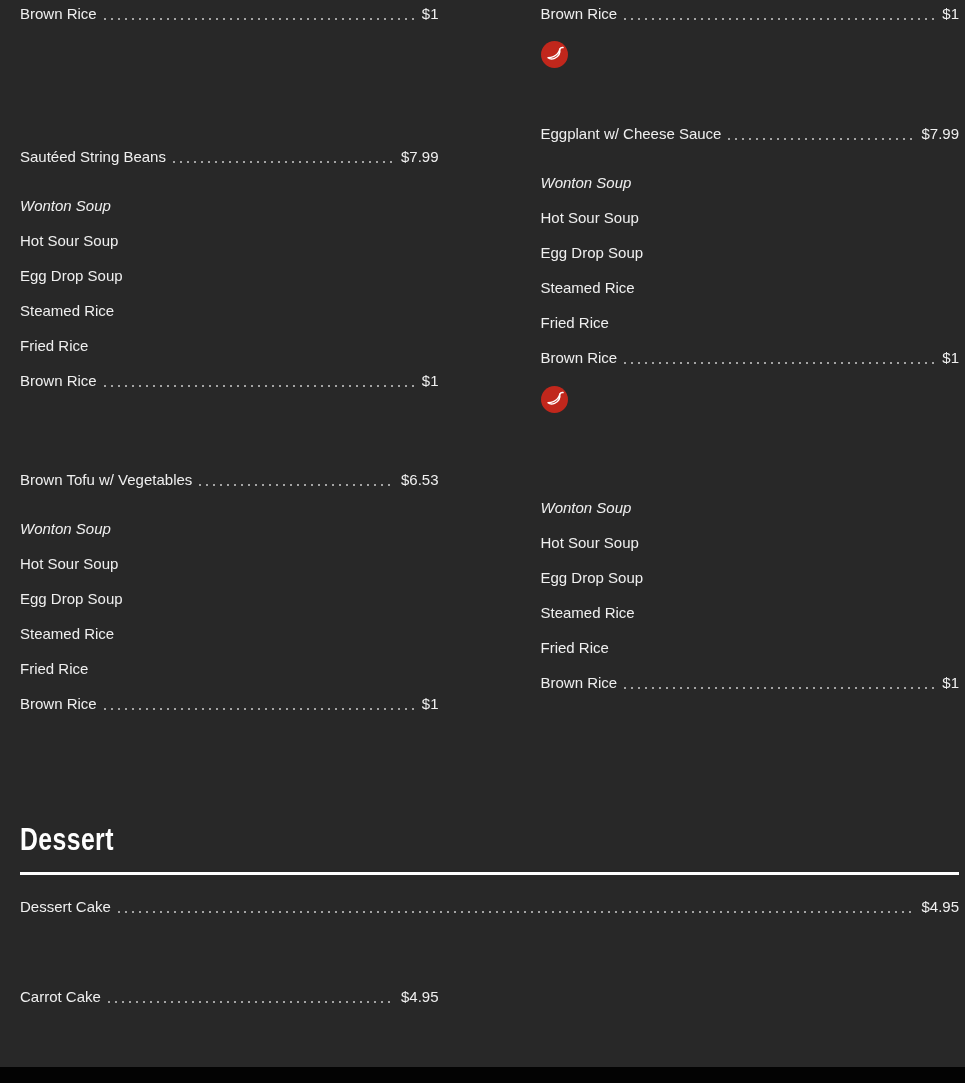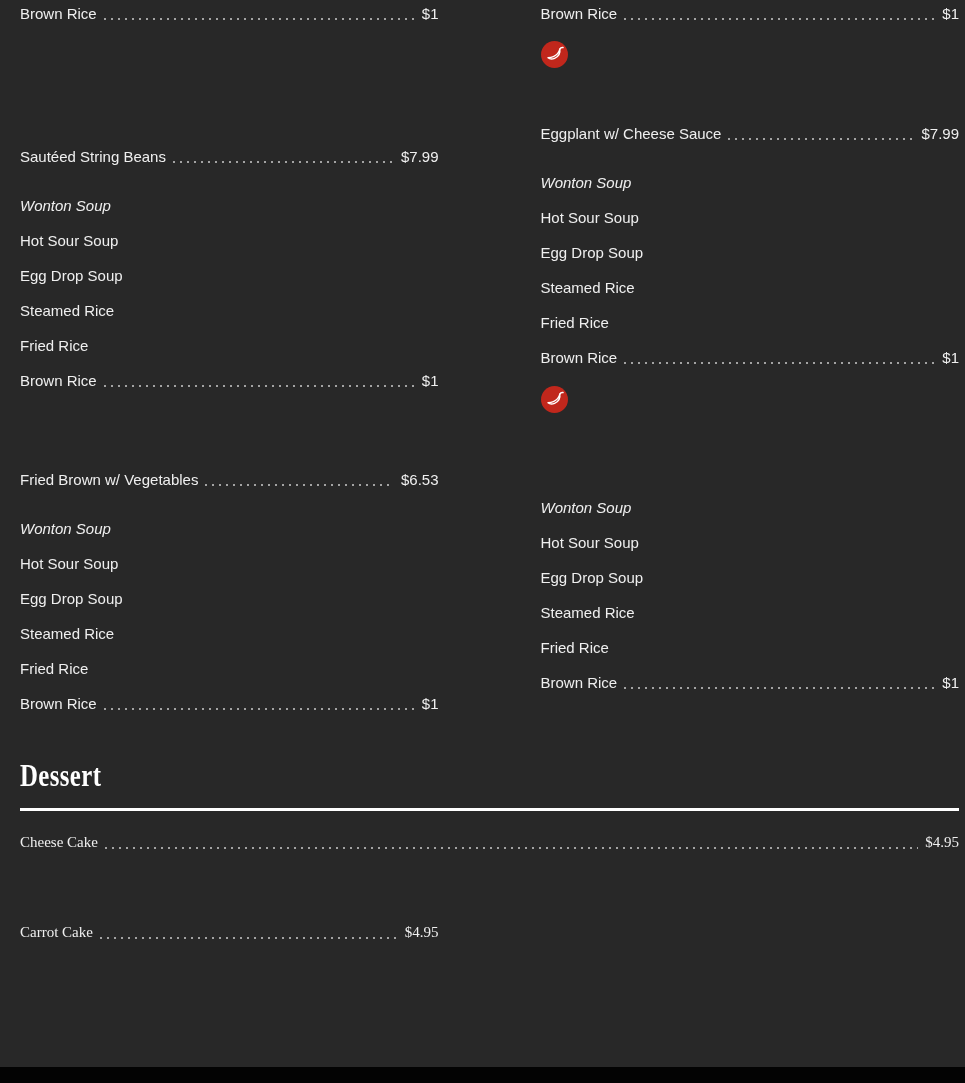--- a/index.html
+++ b/index.html
@@ -33,21 +33,21 @@
   .extra-row { margin-top: 14px; }
 
   .chili { width: 27px; height: 27px; display: block; }
   .chili-top { margin-top: 17px; }
   .chili-block { margin-top: 18px; }
 
   .row-a { margin-top: 3px; }
   .row-b { margin-top: 55px; align-items: center; }
   .row-c { margin-top: 56px; }
 
-  .dessert { margin-top: 44px; font-family: Liberation Serif, serif; }
+  .dessert { margin-top: 108px; }
   .dessert-heading {
     margin: 0;
     font-size: 31px;
     line-height: 36px;
     font-weight: bold;
     color: #ffffff;
     transform: scaleX(0.8);
     transform-origin: left center;
     letter-spacing: 0.5px;
     white-space: nowrap;
@@ -126,21 +126,21 @@
       <circle cx="13.5" cy="13.5" r="13.5" fill="#c1271c"></circle>
       <path d="M18.8 8.2c.7-1.3 2-1.9 3.2-1.6" stroke="#ffffff" stroke-width="1.5" fill="none" stroke-linecap="round"></path>
       <path d="M18.8 8.2c.6 3.9-1.5 7.6-5.2 9.1-2.4 1-5.1.7-6.6-.6 1.8-.1 3.7-.4 5.4-1.1 3.4-1.4 5.6-4.1 6.4-7.4z" fill="none" stroke="#ffffff" stroke-width="1.4" stroke-linejoin="round"></path>
     </svg>
   </div>
 </div>
 
 <div class="cols padded row-c">
   <div class="col">
     <div class="item-row">
-      <span class="item-name">Fried Brown w/ Vegetables</span>
+      <span class="item-name">Brown Tofu w/ Vegetables</span>
       <span class="leader"></span>
       <span class="price">$6.53</span>
     </div>
     <div class="option first">Wonton Soup</div>
     <div class="option">Hot Sour Soup</div>
     <div class="option">Egg Drop Soup</div>
     <div class="option">Steamed Rice</div>
     <div class="option">Fried Rice</div>
     <div class="item-row extra-row">
       <span class="item-name">Brown Rice</span>
@@ -162,21 +162,21 @@
   </div>
 </div>
 
 <section class="padded dessert">
   <h2 class="dessert-heading">Dessert</h2>
   <div class="divider"></div>
 
   <div class="cols dessert-row-1">
     <div class="col">
       <div class="item-row">
-        <span class="item-name">Cheese Cake</span>
+        <span class="item-name">Dessert Cake</span>
         <span class="leader"></span>
         <span class="price">$4.95</span>
       </div>
     </div>
   </div>
 
   <div class="cols dessert-row-2">
     <div class="col">
       <div class="item-row">
         <span class="item-name">Carrot Cake</span>

